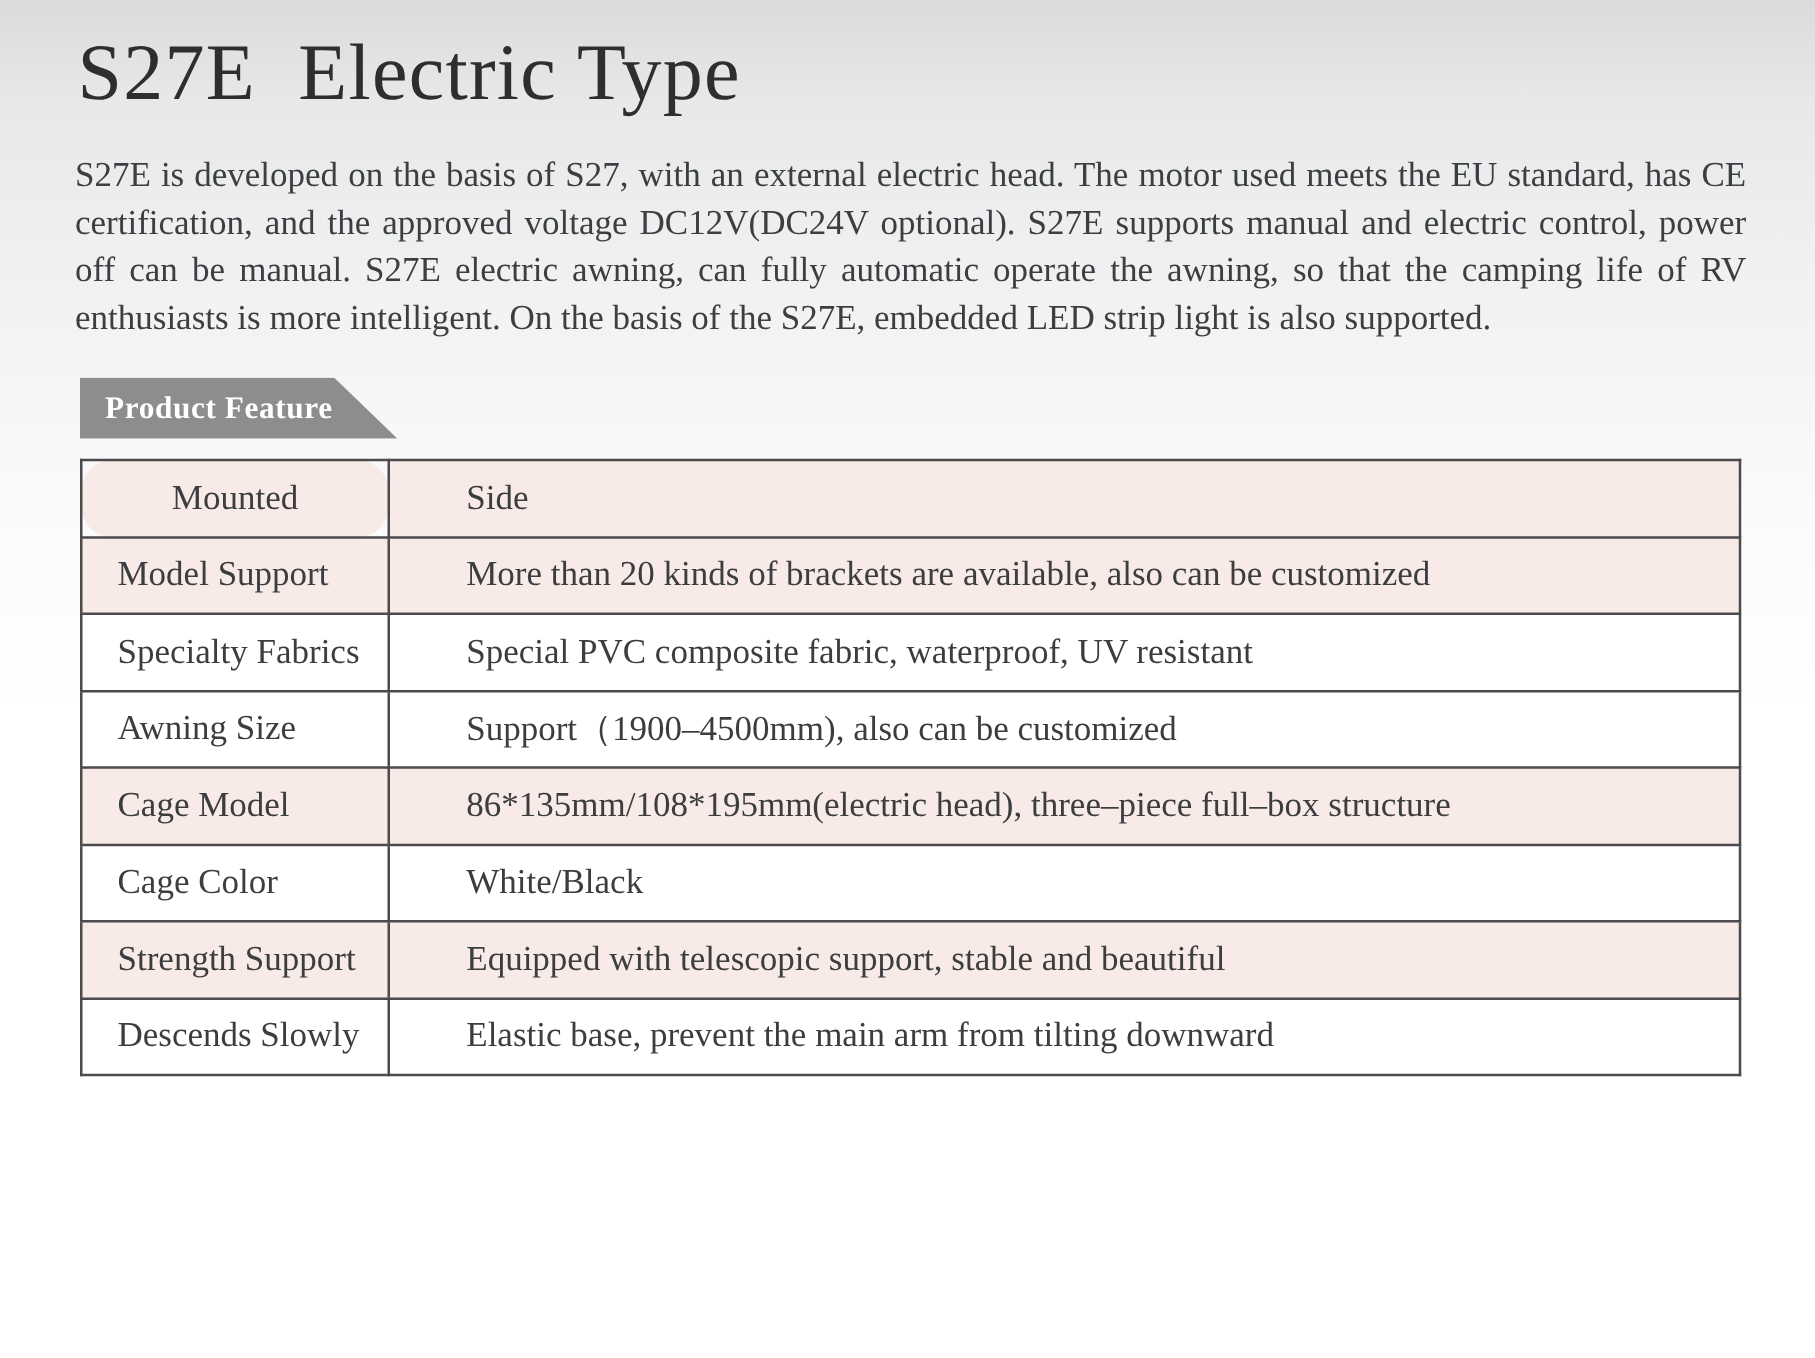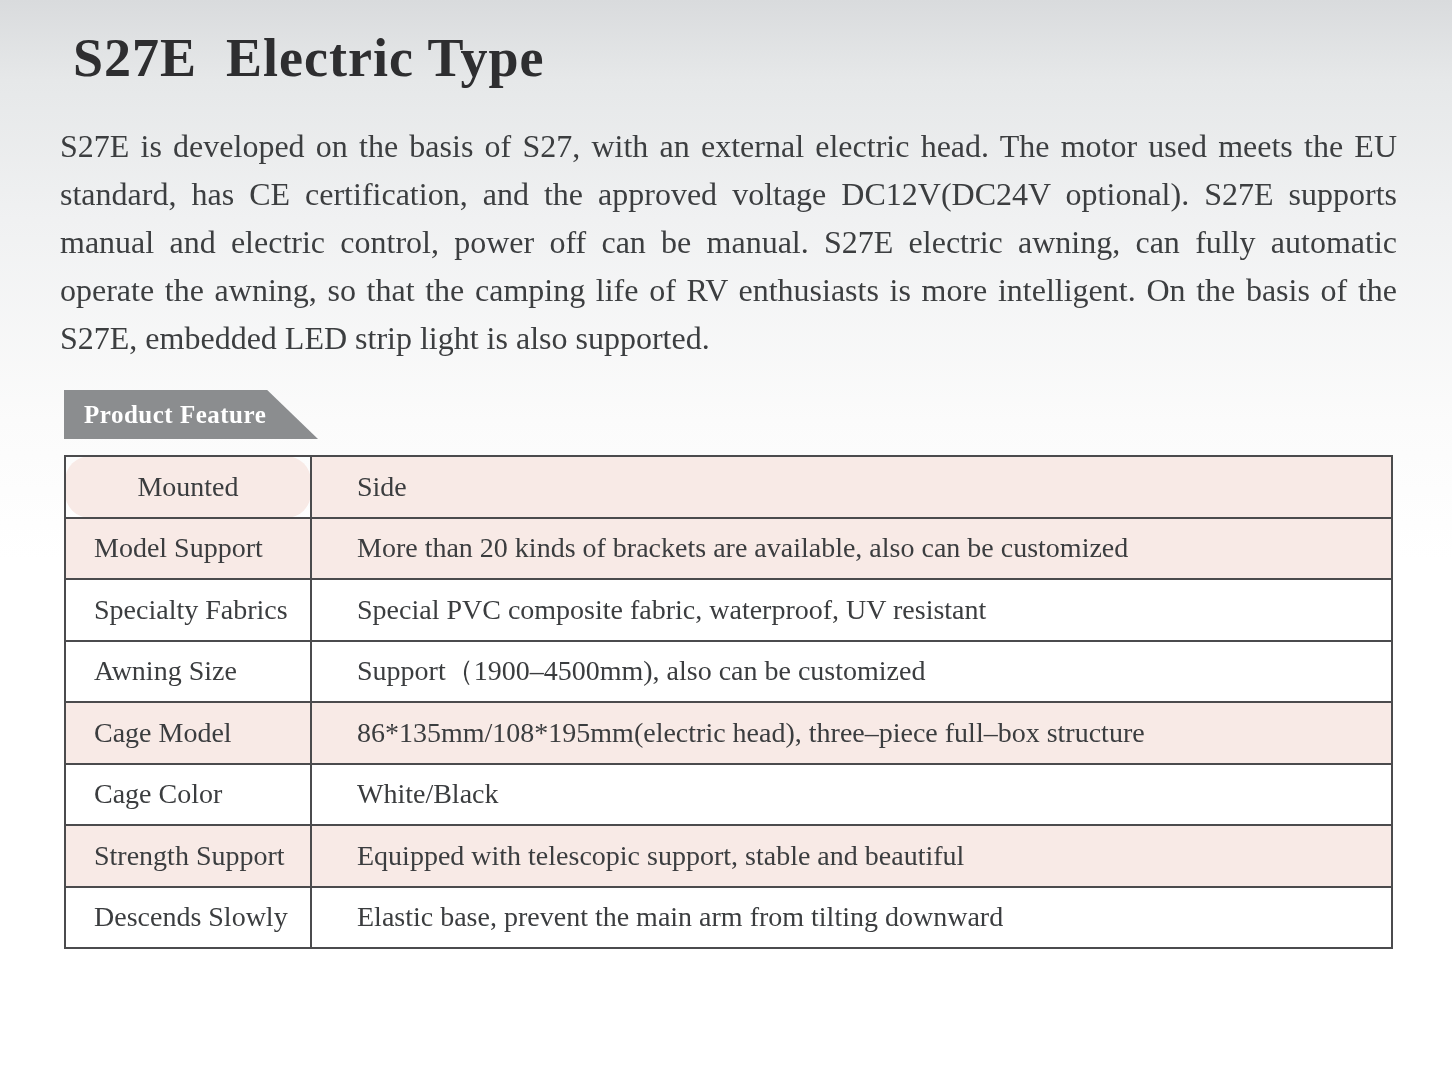--- a/index.html
+++ b/index.html
@@ -13,33 +13,33 @@
   .page {
     position: relative;
     width: 1452px;
     height: 1086px;
     background: linear-gradient(180deg, #d9dbdd 0px, #e6e8e9 80px, #f0f1f2 220px, #fbfbfb 420px, #ffffff 560px, #ffffff 100%);
   }
   .content {
     padding: 28px 57px 0 60px;
   }
   .page-title {
-    font-size: 54px;
-    font-weight: 700;
+    font-size: 64px;
+    font-weight: 400;
     color: #2e2e30;
     letter-spacing: 1px;
     white-space: pre;
-    margin-left: 13px;
+    margin-left: 2px;
     line-height: 60px;
   }
   .description {
     margin-top: 34px;
     width: 1337px;
-    font-size: 32px;
-    line-height: 48px;
+    font-size: 28px;
+    line-height: 38px;
     color: #3c3e40;
     text-align: justify;
   }
   .feature-badge {
     margin-top: 28px;
     margin-left: 4px;
     width: 254px;
     height: 49px;
     background: #8b8d8f;
     clip-path: polygon(0 0, 80% 0, 100% 100%, 0 100%);
@@ -65,21 +65,21 @@
     border: 2px solid #4b4b4d;
     height: 61.5px;
     font-size: 28px;
     color: #3b3d3f;
     background: #ffffff;
     vertical-align: middle;
   }
   table.feature-table tr.pink td { background: #f8eae6; }
   td.label { padding-left: 28px; }
   td.label.center { padding-left: 0; text-align: center; border-radius: 25px; }
-  td.value { padding-left: 45px; margin-left: 12px; }
+  td.value { padding-left: 61px; margin-left: 12px; }
 </style>
 </head>
 <body>
 
 <div class="page">
   <div class="content">
 
     <h1 class="page-title">S27E  Electric Type</h1>
 
     <p class="description">S27E is developed on the basis of S27, with an external electric head. The motor used meets the EU standard, has CE certification, and the approved voltage DC12V(DC24V optional). S27E supports manual and electric control, power off can be manual. S27E electric awning, can fully automatic operate the awning, so that the camping life of RV enthusiasts is more intelligent. On the basis of the S27E, embedded LED strip light is also supported.</p>

